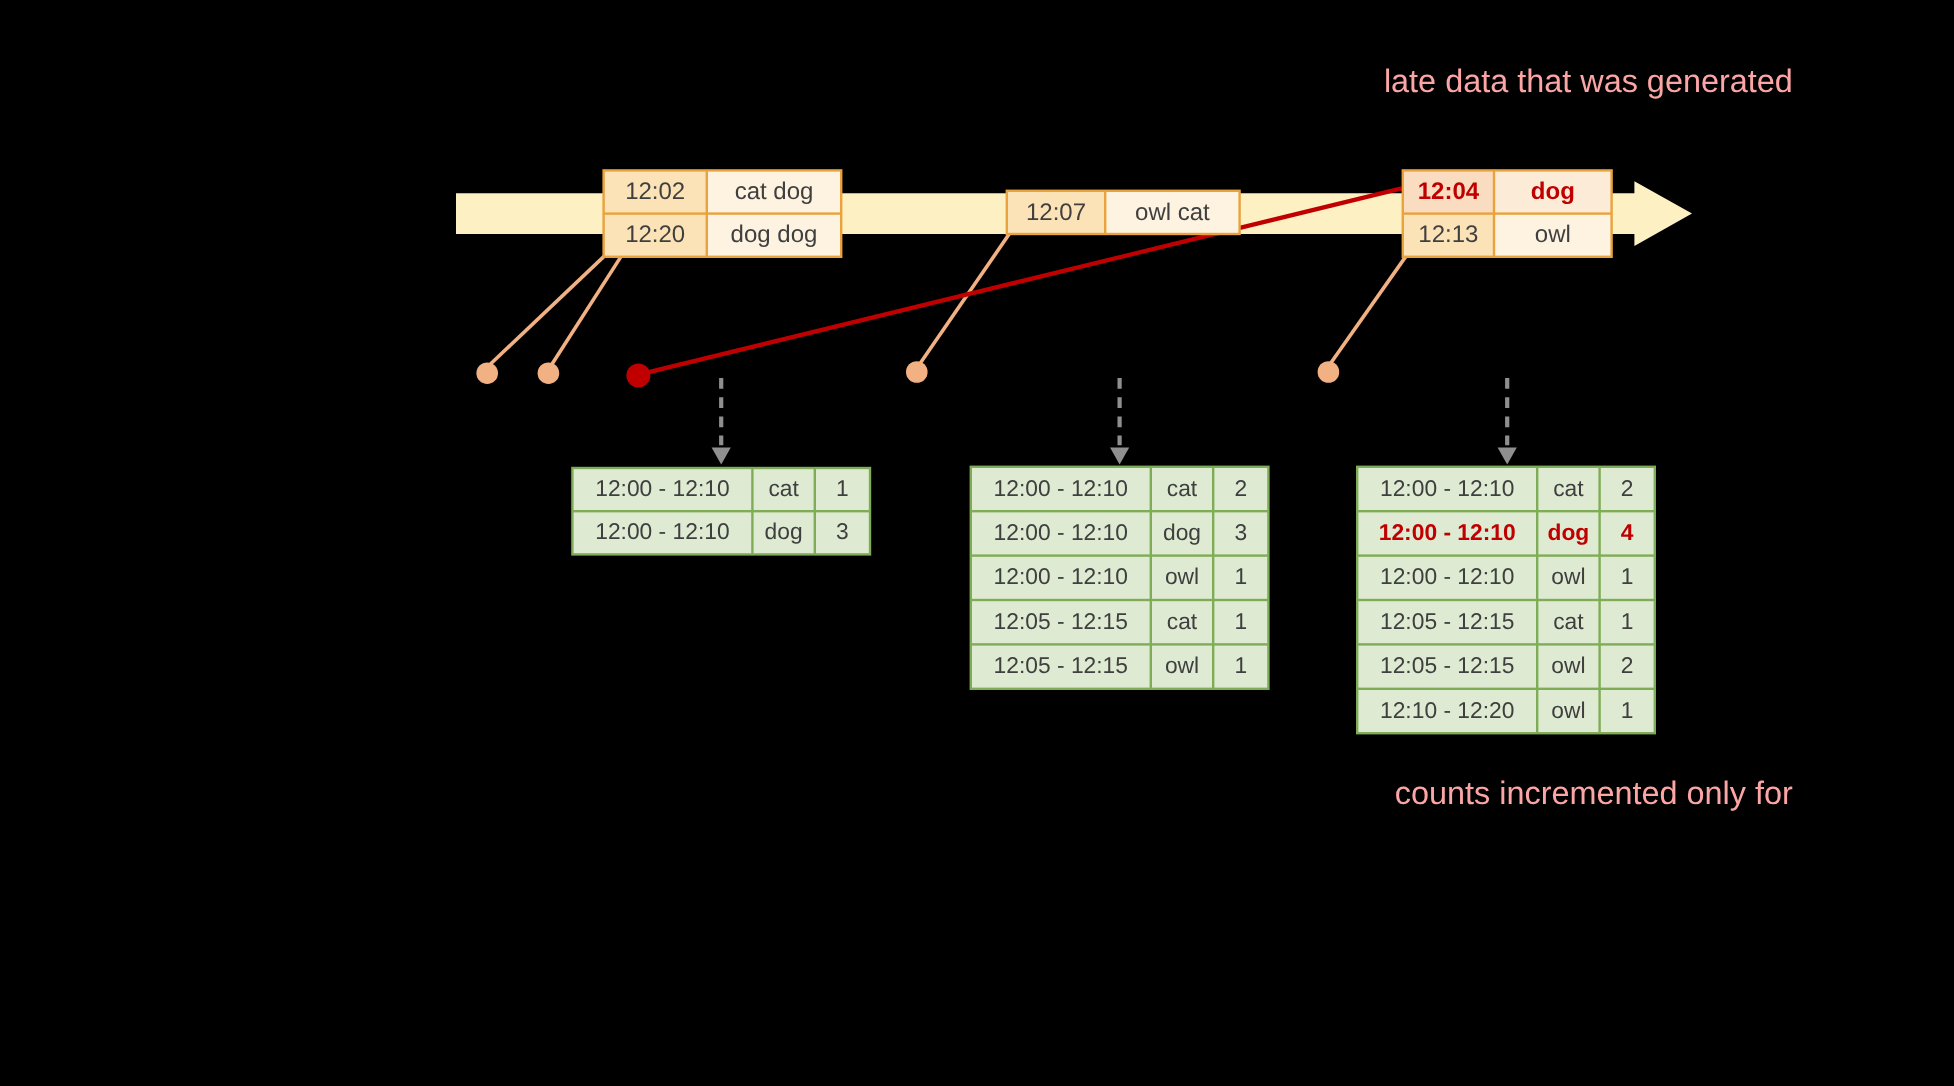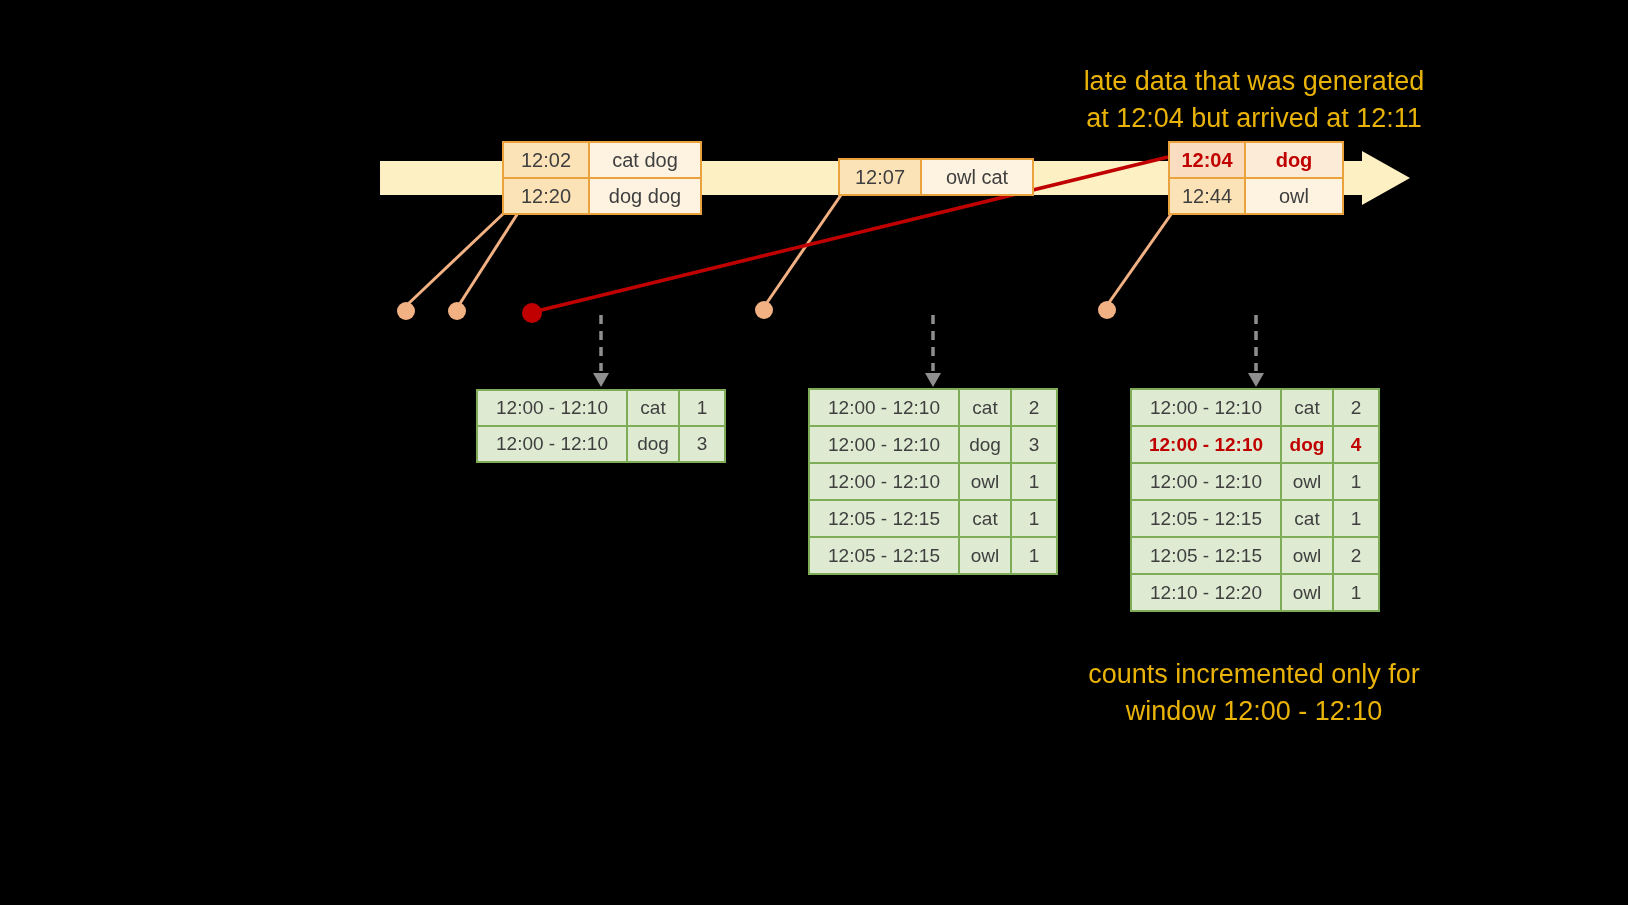--- a/index.html
+++ b/index.html
@@ -39,22 +39,22 @@
   #rt2 { left:808px; top:388px; }
   #rt3 { left:1130px; top:388px; }
   .gt .c {
     display:flex; align-items:center; justify-content:center;
     background:#deebd2; font-size:19px; color:#3f3f3f;
   }
   .gt .c.red { color:#c00000; font-weight:bold; }
 
   
   .note {
-    position:absolute; width:480px; text-align:center;
-    color:#eab308; font-size:27px; line-height:37px;margin-top:13px;
+    position:absolute; width:480px; text-align:right;
+    color:#fca5a5; font-size:27px; line-height:37px;
   }
   #note-late   { left:1014px; top:50px; }
   #note-counts { left:1014px; top:643px; }
 </style>
 </head>
 <body>
 
 <div id="canvas">
 
   <svg id="overlay" width="1628" height="905" viewBox="0 0 1628 905">
@@ -81,39 +81,38 @@
     </g>
     <g fill="#8f8f8f">
       <path d="M601,387 l-8,-14 h16 Z"></path>
       <path d="M933,387 l-8,-14 h16 Z"></path>
       <path d="M1256,387 l-8,-14 h16 Z"></path>
     </g>
   </svg>
 
   <div class="note" id="note-late">
     <div>late data that was generated</div>
-    <div>at 12:04 but arrived at 12:11</div>
   </div>
 
   <div class="rb" id="batch1">
     <div class="c t">12:02</div>
     <div class="c w">cat dog</div>
     <div class="c t">12:20</div>
     <div class="c w">dog dog</div>
   </div>
 
   <div class="rb" id="batch2">
     <div class="c t">12:07</div>
     <div class="c w">owl cat</div>
   </div>
 
   <div class="rb" id="batch3">
     <div class="c t late">12:04</div>
     <div class="c w late">dog</div>
-    <div class="c t">12:44</div>
+    <div class="c t">12:13</div>
     <div class="c w">owl</div>
   </div>
 
   <div class="gt" id="rt1">
     <div class="c">12:00 - 12:10</div>
     <div class="c">cat</div>
     <div class="c">1</div>
     <div class="c">12:00 - 12:10</div>
     <div class="c">dog</div>
     <div class="c">3</div>
@@ -153,16 +152,15 @@
     <div class="c">12:05 - 12:15</div>
     <div class="c">owl</div>
     <div class="c">2</div>
     <div class="c">12:10 - 12:20</div>
     <div class="c">owl</div>
     <div class="c">1</div>
   </div>
 
   <div class="note" id="note-counts">
     <div>counts incremented only for</div>
-    <div>window 12:00 - 12:10</div>
   </div>
 
 </div>
 
 </body></html>

